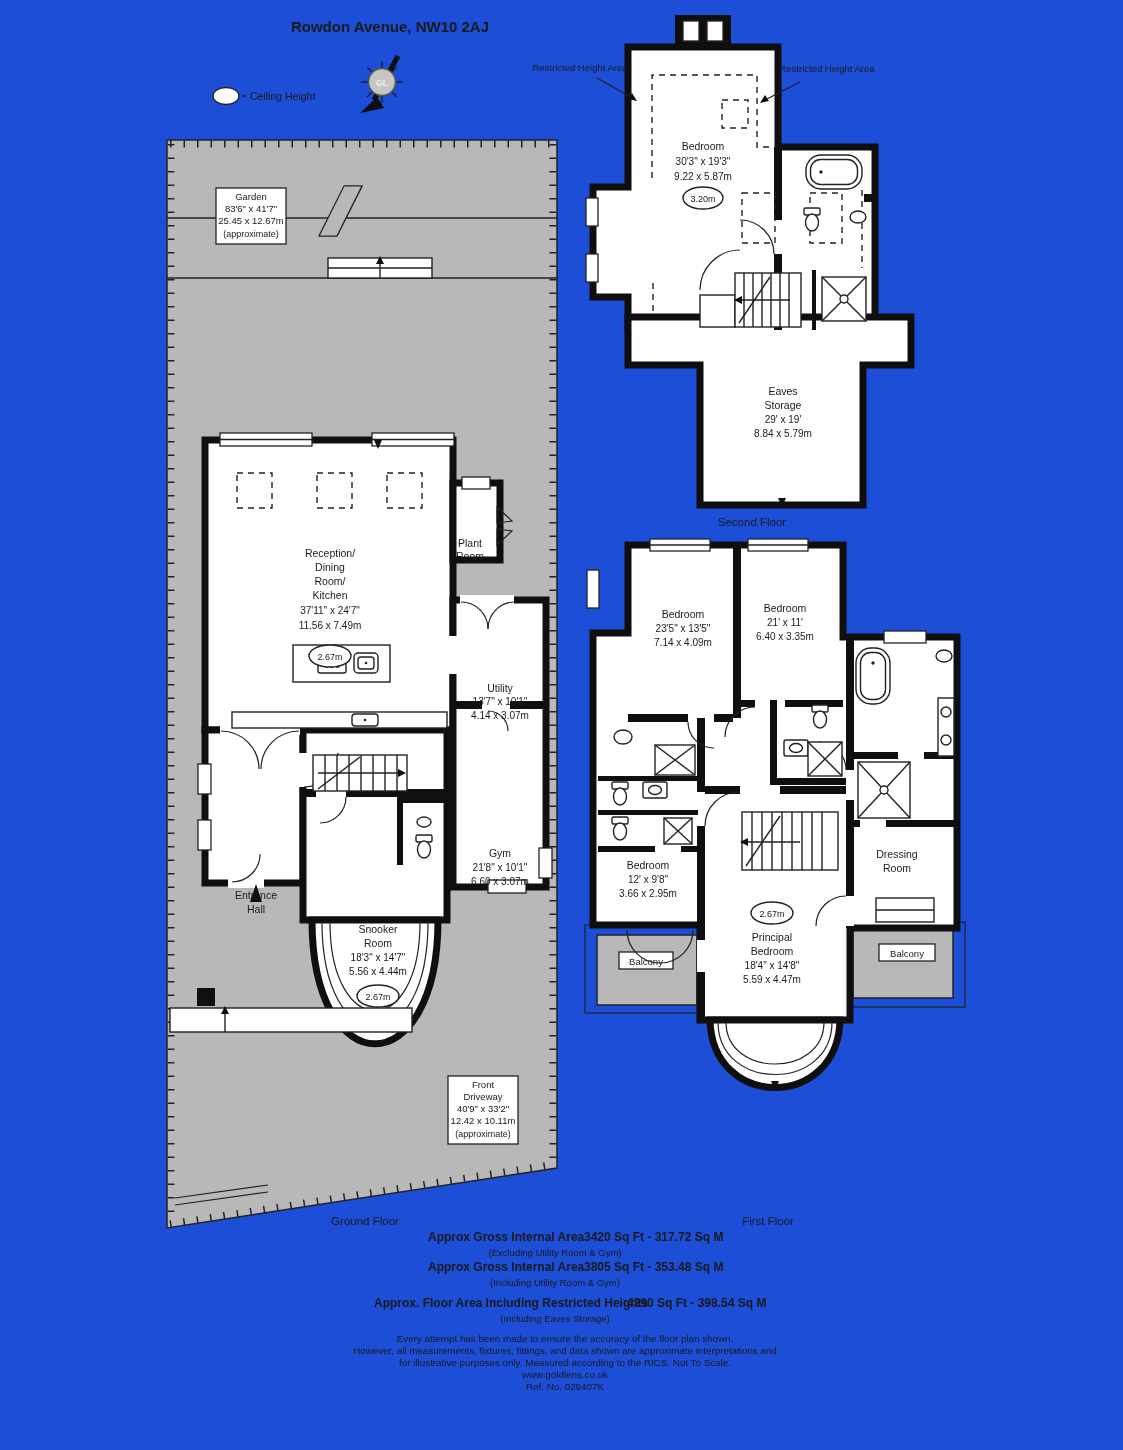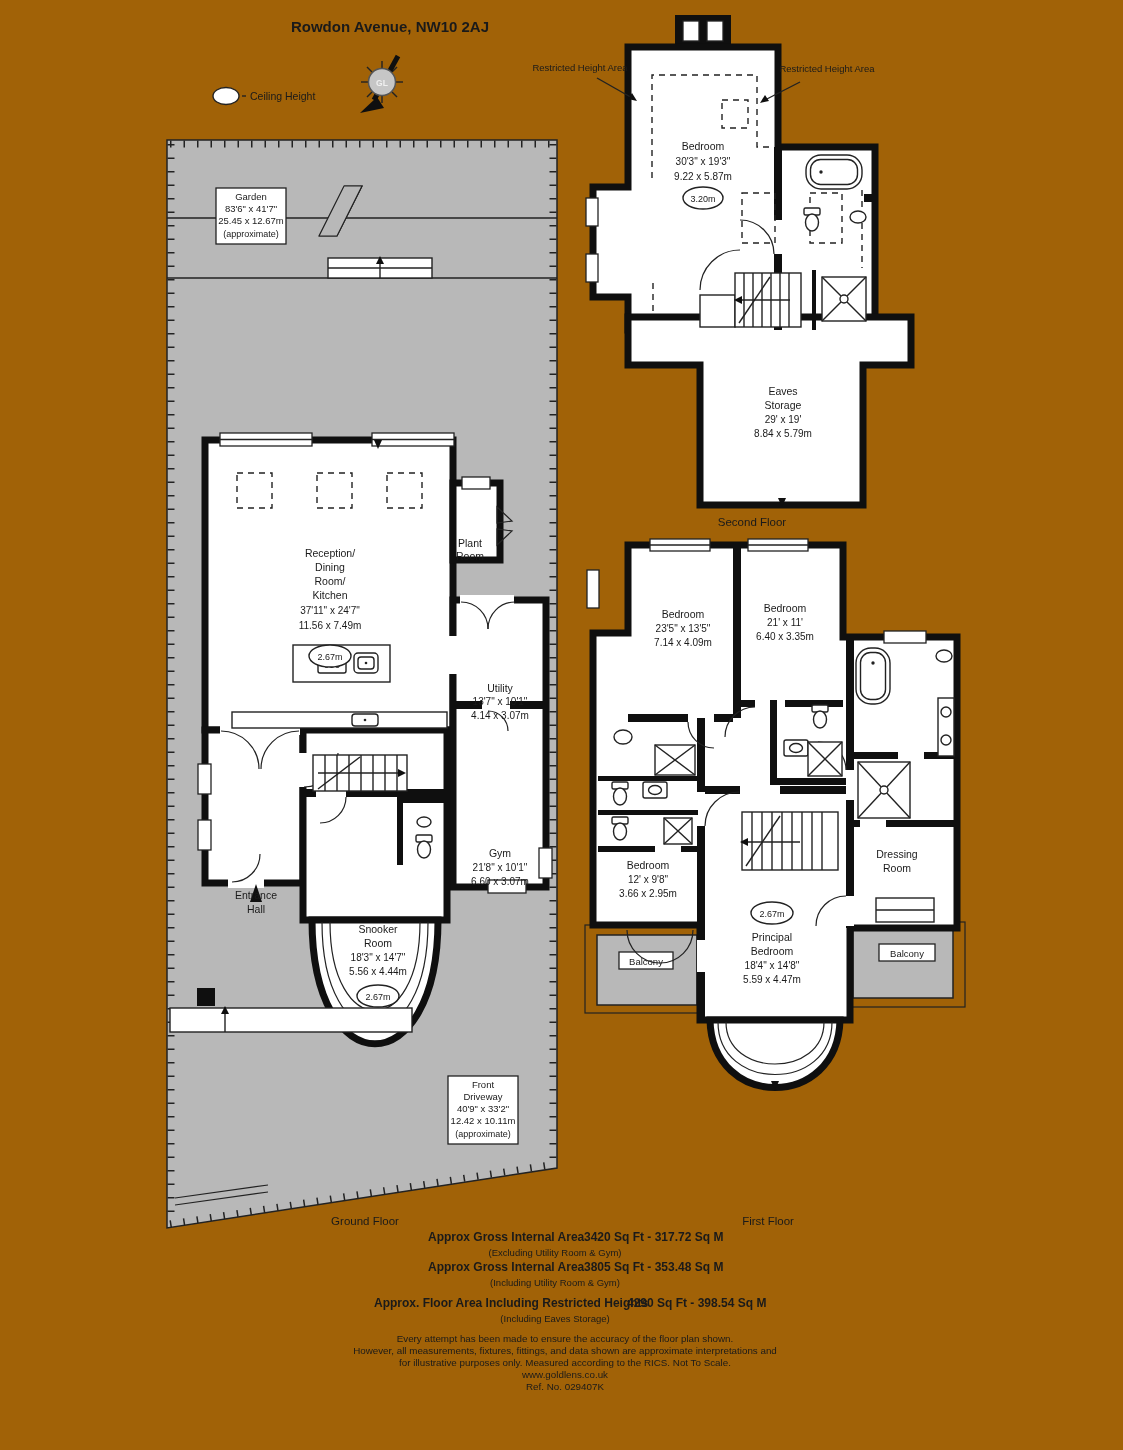--- a/index.html
+++ b/index.html
@@ -1,16 +1,16 @@
 <!DOCTYPE html>
 <html><head>
 <meta charset="utf-8">
 <style>
   html,body{margin:0;padding:0;background:#fff;}
-  #page{position:relative;width:1123px;height:1450px;background:#a16207;overflow:hidden;}
+  #page{position:relative;width:1123px;height:1450px;background:#1d4ed8;overflow:hidden;}
   svg text{font-family:"Liberation Sans", sans-serif;fill:#1a1a1a;}
   .title{font-size:15px;font-weight:600;}
   .room-name{font-size:10.5px;}
   .dims{font-size:10px;}
   .small-note{font-size:9px;}
   .floor-label{font-size:11.5px;}
   .oval-text{font-size:9px;}
   .box-label{font-size:9.5px;}
   .restricted{font-size:9.5px;}
   .sum-label{font-size:12px;font-weight:700;}

